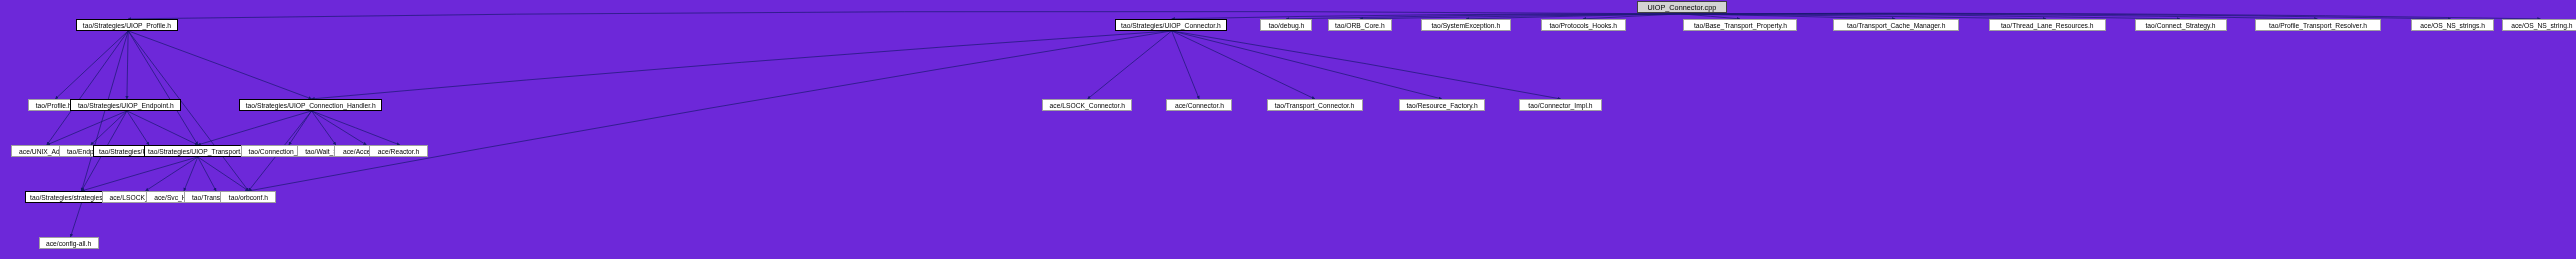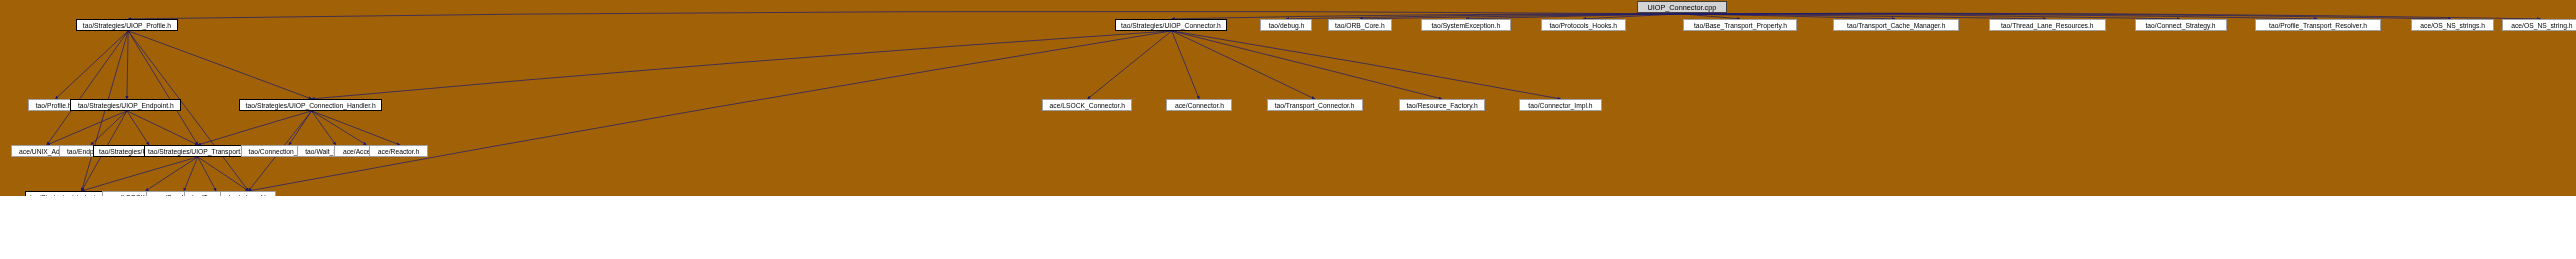--- a/index.html
+++ b/index.html
@@ -1,20 +1,20 @@
 <!DOCTYPE html>
 <html style="font-size:10px"><head>
 <meta charset="utf-8">
 <style>
   html,body{margin:0;padding:0;background:#ffffff;}
   #graph{
     position:relative;
     width:2576px;
-    height:196px;
-    background:#a16207;
+    height:259px;
+    background:#6d28d9;
     font-family:"Liberation Sans", sans-serif;
     overflow:hidden;
   }
   #edges{position:absolute;left:0;top:0;width:2576px;height:259px;}
   .node{
     position:absolute;
     box-sizing:border-box;
     border:0.6px solid #a0a0a0;
     background:#ffffff;
     color:#000000;

